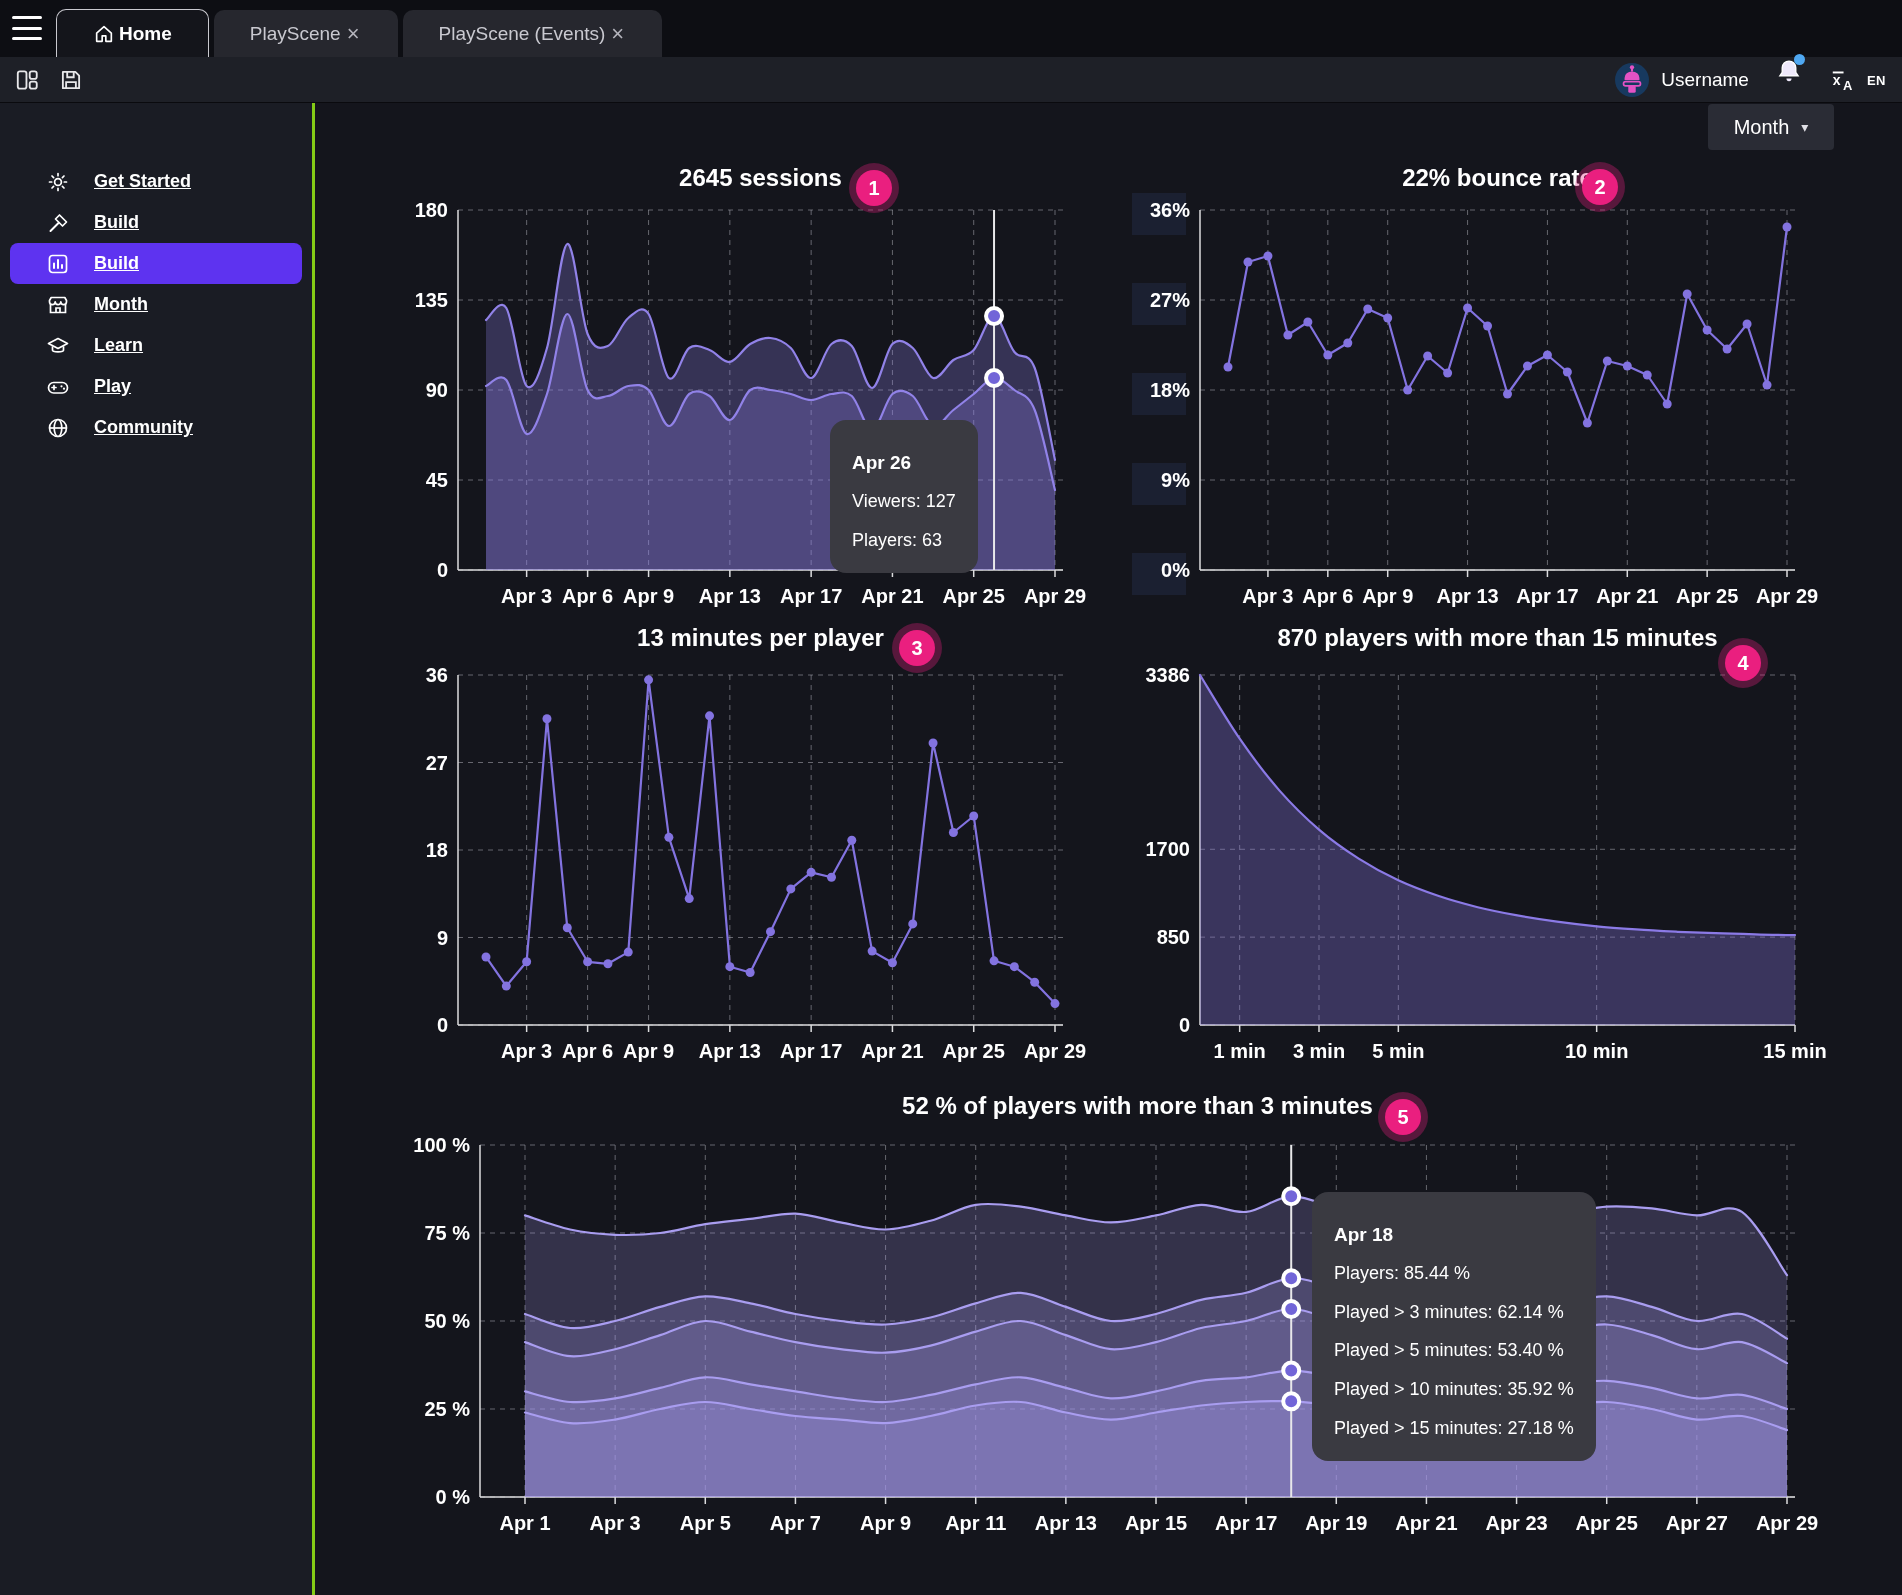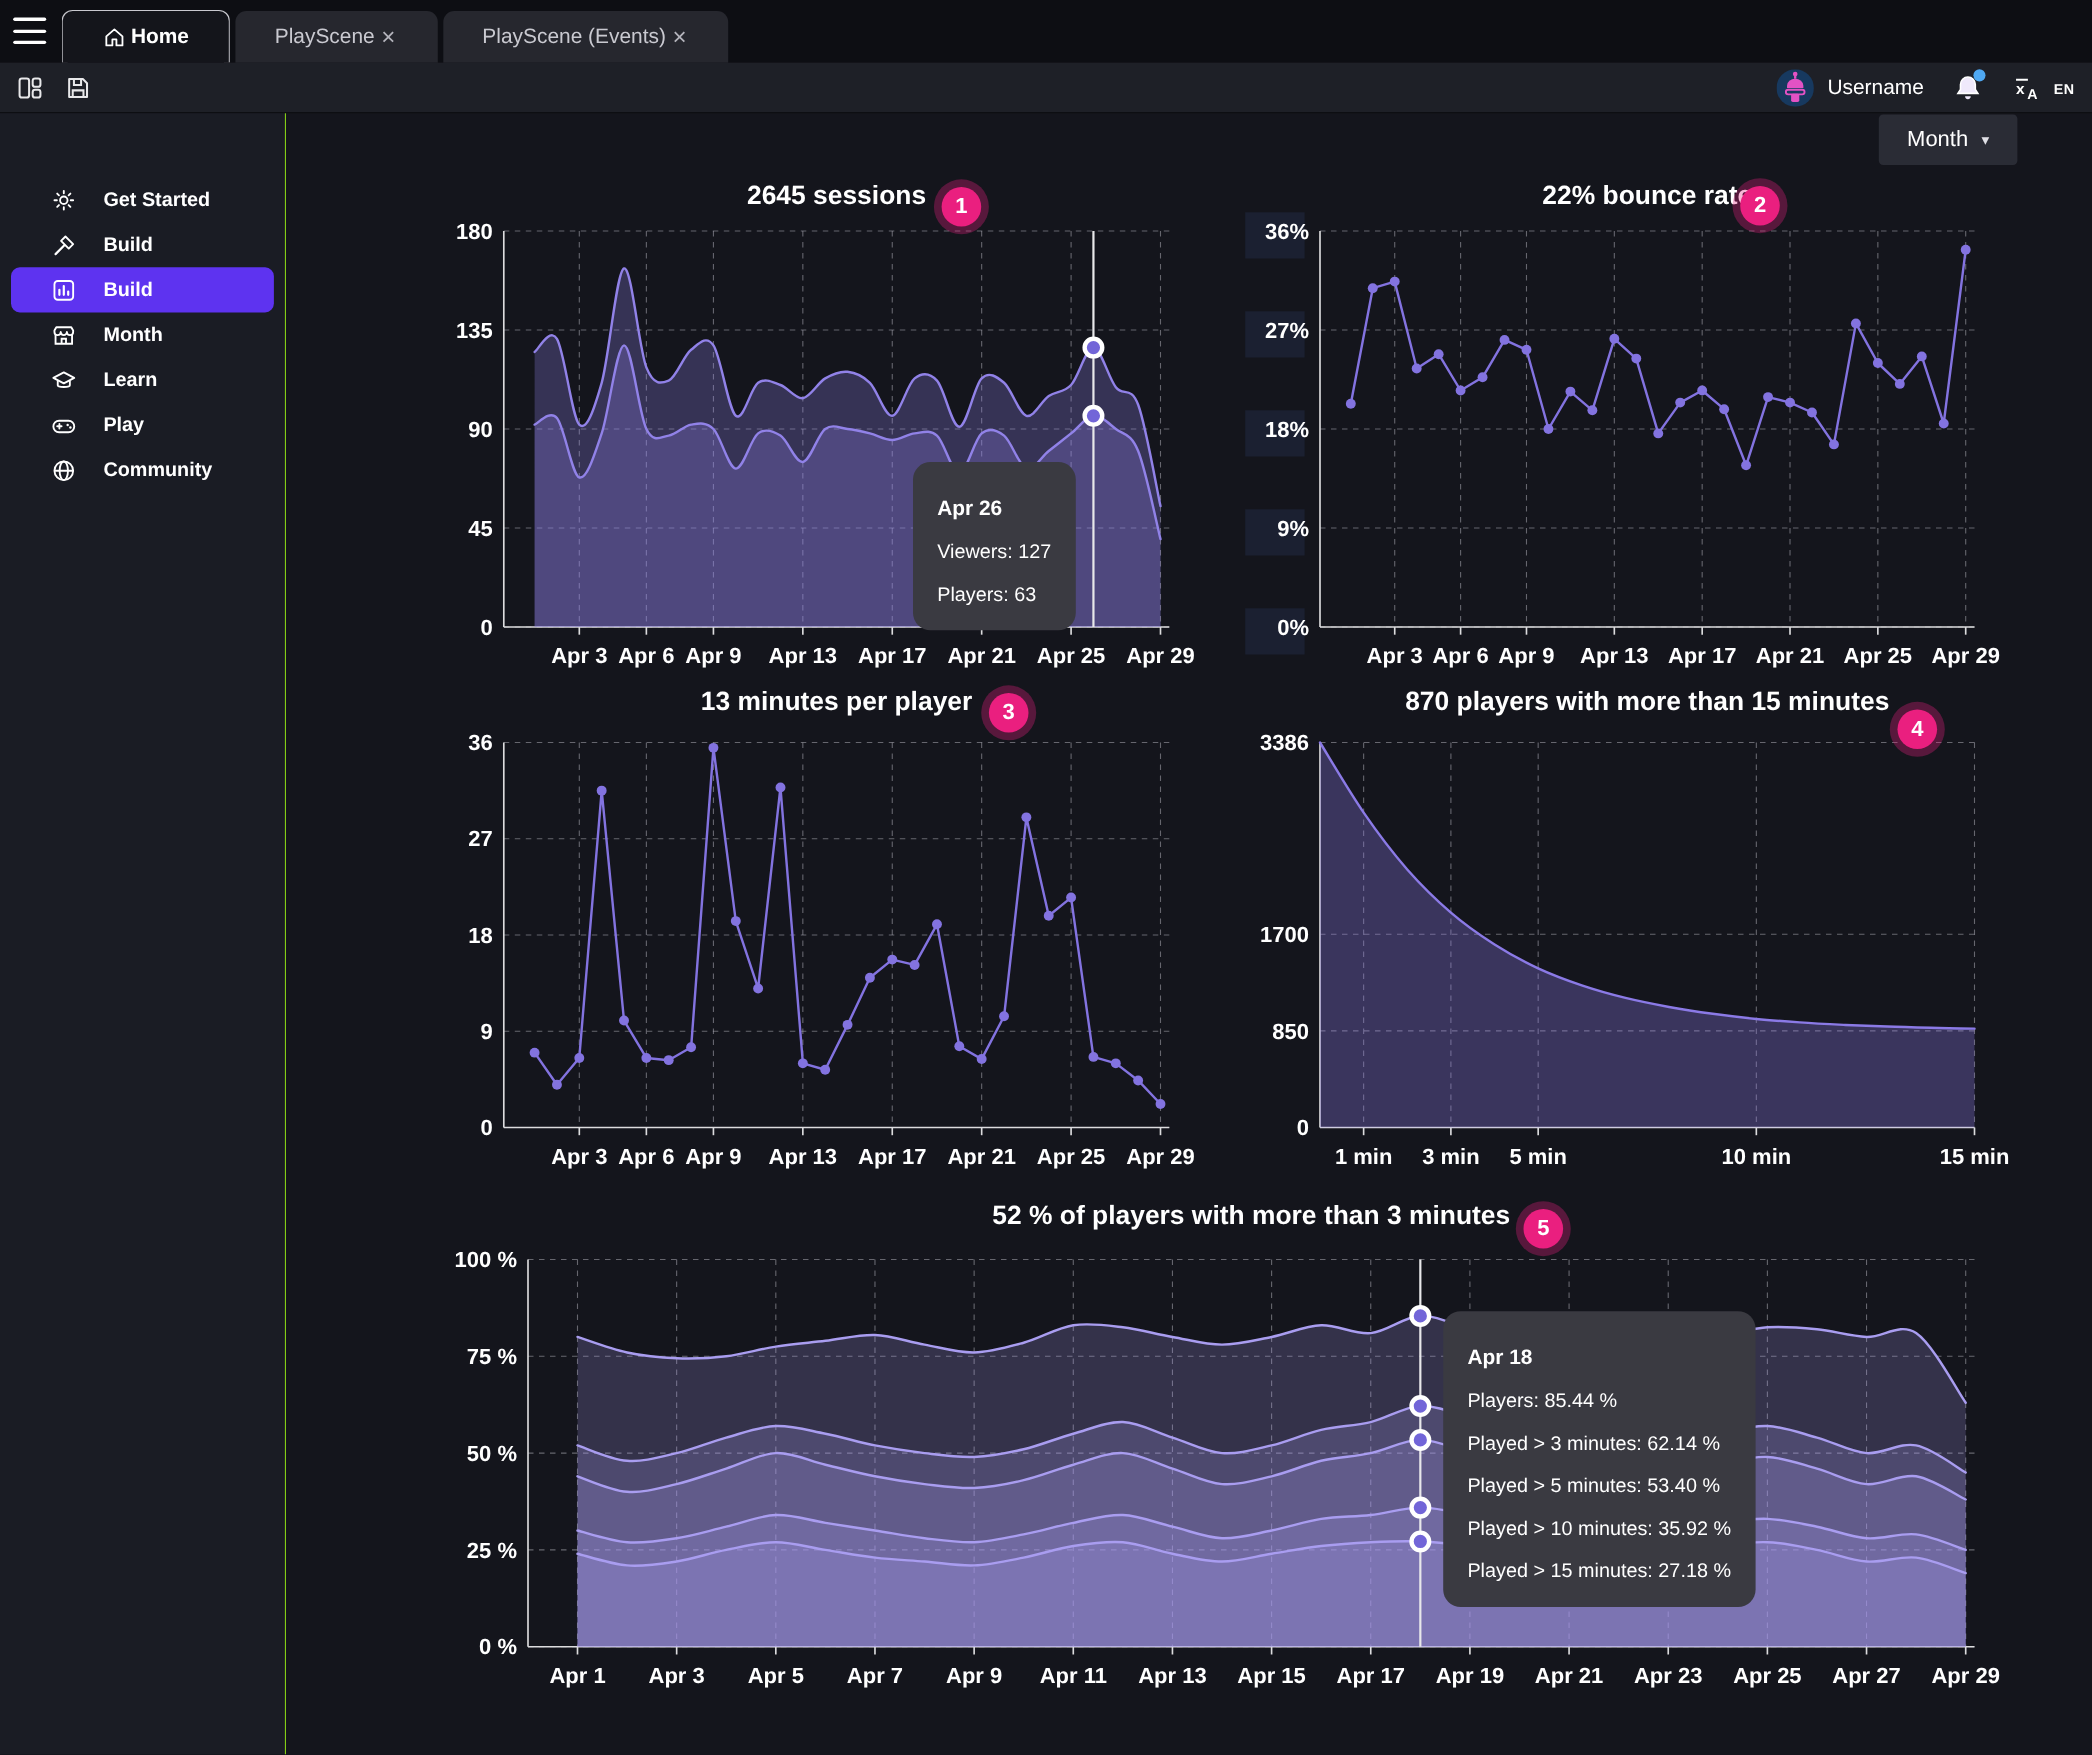--- a/index.html
+++ b/index.html
@@ -37,35 +37,35 @@
   
   .toolbar {
     position:absolute; left:0; top:57px; width:1902px; height:46px;
     background:#1e2027; border-bottom:1px solid #0a0a0e;
     display:flex; align-items:center;
   }
   .toolbar .left-icons { display:flex; gap:18px; margin-left:14px; }
   .tbicon { width:26px; height:26px; cursor:pointer; display:block; }
   .toolbar .right-cluster {
     position:absolute; right:16px; top:0; height:46px;
-    display:flex; align-items:center; gap:26px;
+    display:flex; gap:26px;
   }
   .user-chip { display:flex; align-items:center; gap:12px; cursor:pointer; }
   .user-chip .uname { font-size:19px; }
   .bell-wrap { position:relative; width:28px; height:28px; cursor:pointer; }
   .bell-dot {
     position:absolute; right:-2px; top:-3px; width:11px; height:11px;
     border-radius:50%;
   }
   .lang-wrap { display:flex; align-items:center; gap:10px; cursor:pointer; }
   .lang-code { font-size:13px; font-weight:bold; letter-spacing:.5px; }
   
   .sidebar {
-    position:absolute; left:0; top:103px; width:260px; height:1492px;
-    background:#1a1c24; border-right:1px solid #84cc16;
+    position:absolute; left:0; top:103px; width:315px; height:1492px;
+    background:#1a1c24; border-right:3px solid #84cc16;text-decoration:underline;
   }
   .side-nav { padding-top:58px; }
   .side-item {
     height:41px; display:flex; align-items:center; gap:24px;
     padding-left:36px; margin:0 10px; border-radius:8px;
     font-size:18px; font-weight:bold; cursor:pointer; white-space:nowrap;
   }
   .side-item .sicon { width:24px; height:24px; flex:0 0 24px; }
   .sidebar-bottom { position:absolute; left:0; bottom:16px; width:100%; }
   

